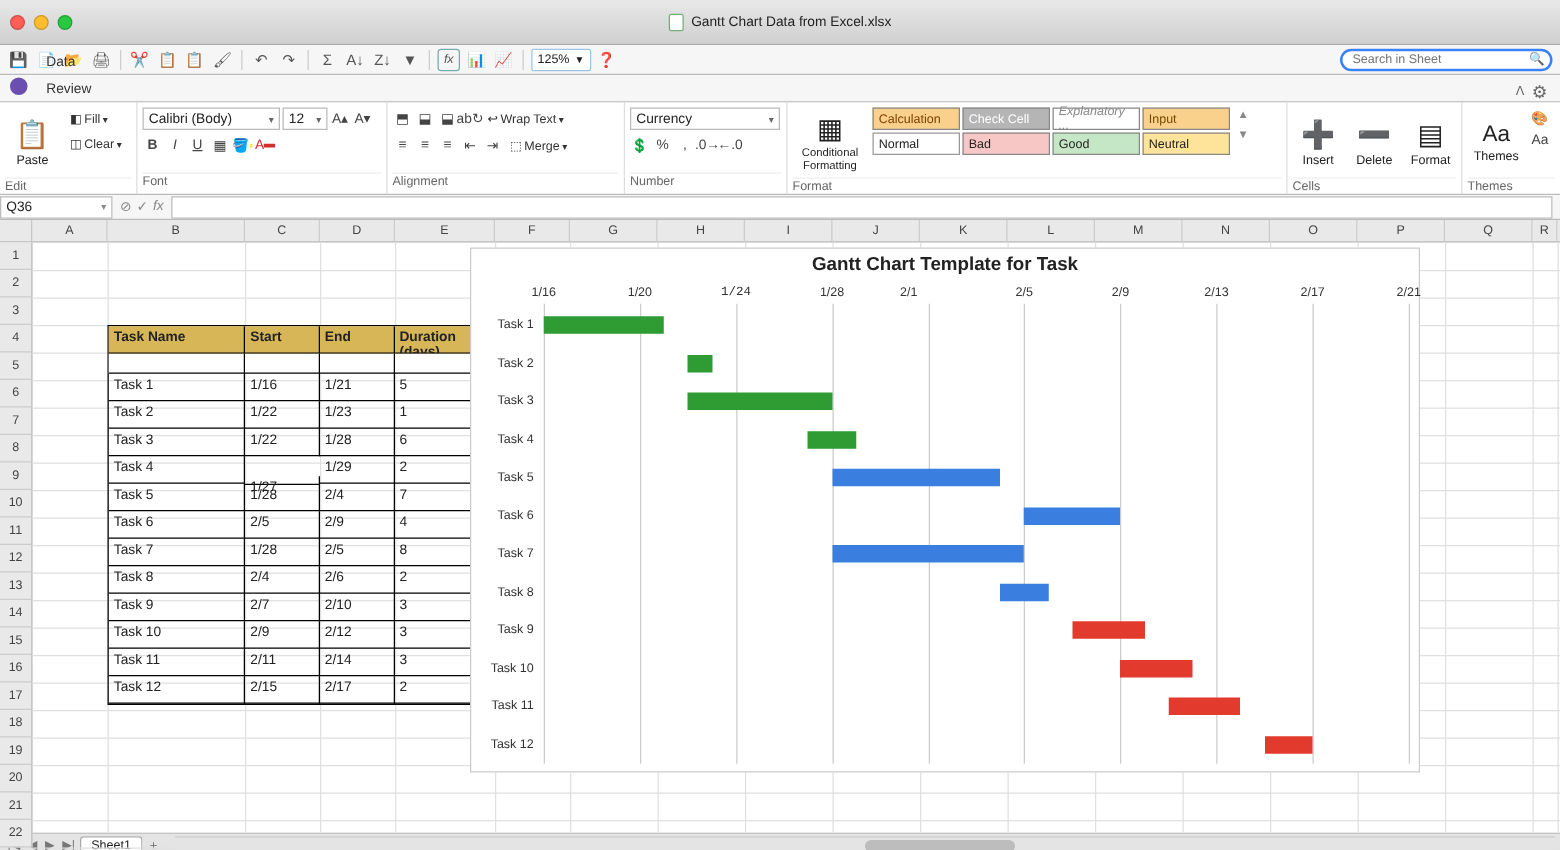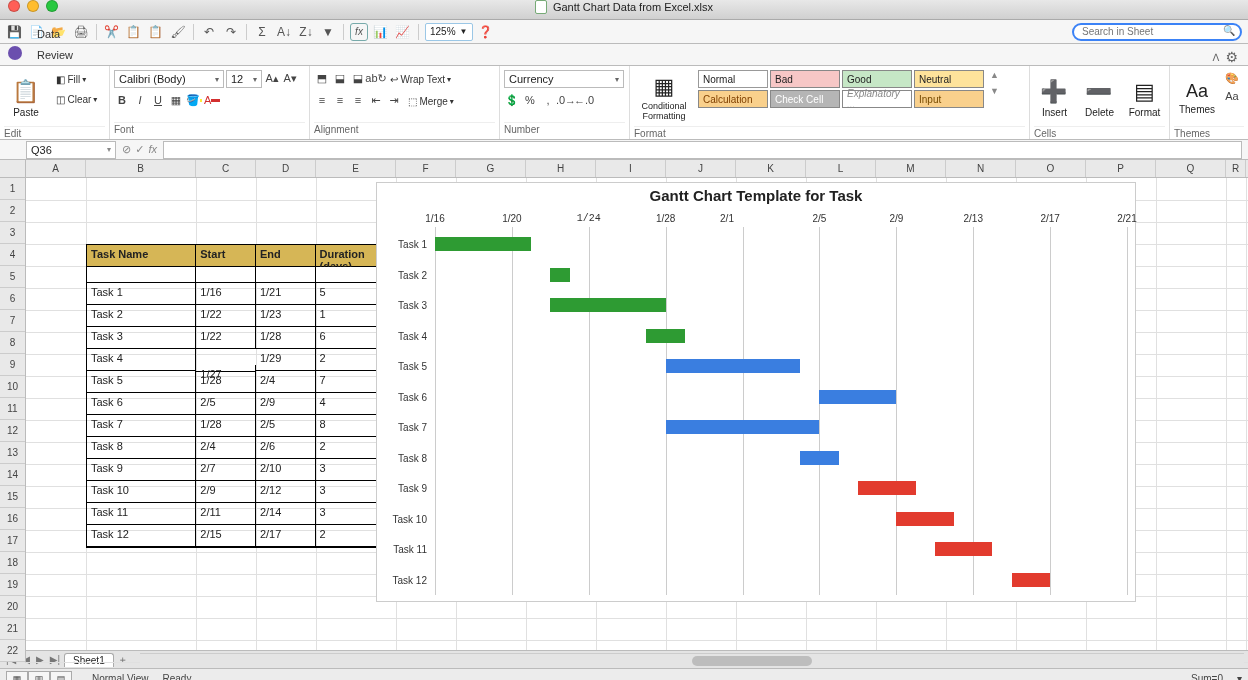--- a/index.html
+++ b/index.html
@@ -1,19 +1,19 @@
 <!DOCTYPE html>
 <html><head>
 <meta charset="utf-8">
 <style>
 * { box-sizing: border-box; margin: 0; padding: 0; font-family: "Helvetica Neue", Arial, sans-serif; }
 body { background: #eee; width: 1248px; height: 680px; overflow: hidden; font-size: 11px; color: #222; }
 
 
-.titlebar { height: 20px; background: linear-gradient(#e8e8e8,#d0d0d0); display:flex; padding:0 8px; border-bottom:1px solid #aaa; position:relative; }
+.titlebar { height: 36px; background: linear-gradient(#e8e8e8,#d0d0d0); display:flex; align-items:center; padding:0 8px; border-bottom:1px solid #aaa; position:relative; }
 .traffic { display:flex; gap:7px; }
 .traffic span { width:12px; height:12px; border-radius:50%; display:inline-block; border:1px solid rgba(0,0,0,.2); }
 .tl-red{background:#ff5f57}.tl-yel{background:#ffbd2e}.tl-grn{background:#28c840}
 .title-center{position:absolute;left:0;right:0;text-align:center;display:flex;align-items:center;justify-content:center;gap:6px;pointer-events:none;}
 .doc-ico{width:12px;height:14px;background:#fff;border:1px solid #7a7;border-radius:2px;display:inline-block}
 
 
 .qat{height:24px;background:#f6f6f6;border-bottom:1px solid #bbb;display:flex;align-items:center;gap:4px;padding:0 6px}
 .qat .ico{width:18px;height:18px;border-radius:3px;display:flex;align-items:center;justify-content:center;font-size:12px;color:#555}
 .qat .sep{width:1px;height:16px;background:#ccc;margin:0 2px}
@@ -49,21 +49,21 @@
 .sc-check{background:#b5b5b5;color:#fff}
 .sc-expl{font-style:italic;color:#888}
 .sc-input{background:#f9d08c;color:#774a00}
 .stack{display:flex;flex-direction:column;gap:2px}
 .row{display:flex;gap:2px}
 .miniico{width:16px;height:16px;display:flex;align-items:center;justify-content:center;font-size:11px;color:#444}
 .color-chip{width:10px;height:3px;display:inline-block}
 
 
 .fxrow{height:20px;background:#f6f6f6;border-bottom:1px solid #bbb;display:flex;align-items:center;font-size:11px}
-.namebox{width:90px;height:18px;border:1px solid #bbb;background:#fff;margin-left:26px;display:flex;align-items:center;padding:0 4px}
+.namebox{width:90px;height:18px;border:1px solid #bbb;background:#fff;display:flex;align-items:center;padding:0 4px}
 .namebox .car{margin-left:auto;font-size:8px;color:#888}
 .fxicons{display:flex;gap:4px;margin:0 6px;color:#888}
 .fxbar{flex:1;height:18px;border:1px solid #bbb;background:#fff;margin-right:6px}
 
 
 .sheet-wrap{position:relative;height:490px;background:#fff}
 .selectall{position:absolute;left:0;top:0;width:26px;height:18px;background:#e9e9e9;border-right:1px solid #bbb;border-bottom:1px solid #bbb}
 .colhdrs{position:absolute;left:26px;top:0;right:0;height:18px;display:flex;background:#e9e9e9;border-bottom:1px solid #bbb}
 .colhdr{border-right:1px solid #ccc;display:flex;align-items:center;justify-content:center;font-size:10px;color:#444}
 .rowhdrs{position:absolute;left:0;top:18px;width:26px;background:#e9e9e9;border-right:1px solid #bbb}
@@ -271,30 +271,30 @@
   </div>
 
   <div class="grp" style="width:400px">
     <div class="body">
       <div class="bigbtn" style="width:60px">
         <span class="glyph">▦</span>
         <span style="font-size:9px;line-height:1.1;text-align:center">Conditional Formatting</span>
       </div>
       <div id="styles-grid" class="stack" style="gap:2px">
           <div class="row">
+            <div class="style-cell sc-calc">Calculation</div>
+            <div class="style-cell sc-check">Check Cell</div>
+            <div class="style-cell sc-expl">Explanatory ...</div>
+            <div class="style-cell sc-input">Input</div>
+          </div>
+          <div class="row">
             <div class="style-cell sc-normal">Normal</div>
             <div class="style-cell sc-bad">Bad</div>
             <div class="style-cell sc-good">Good</div>
             <div class="style-cell sc-neutral">Neutral</div>
-          </div>
-          <div class="row">
-            <div class="style-cell sc-calc">Calculation</div>
-            <div class="style-cell sc-check">Check Cell</div>
-            <div class="style-cell sc-expl">Explanatory ...</div>
-            <div class="style-cell sc-input">Input</div>
           </div>
         </div>
       <div class="stack" style="justify-content:center;gap:6px;margin-left:2px">
         <span style="font-size:9px;color:#888">▲</span>
         <span style="font-size:9px;color:#888">▼</span>
       </div>
     </div>
     <div class="label">Format</div>
   </div>
 

